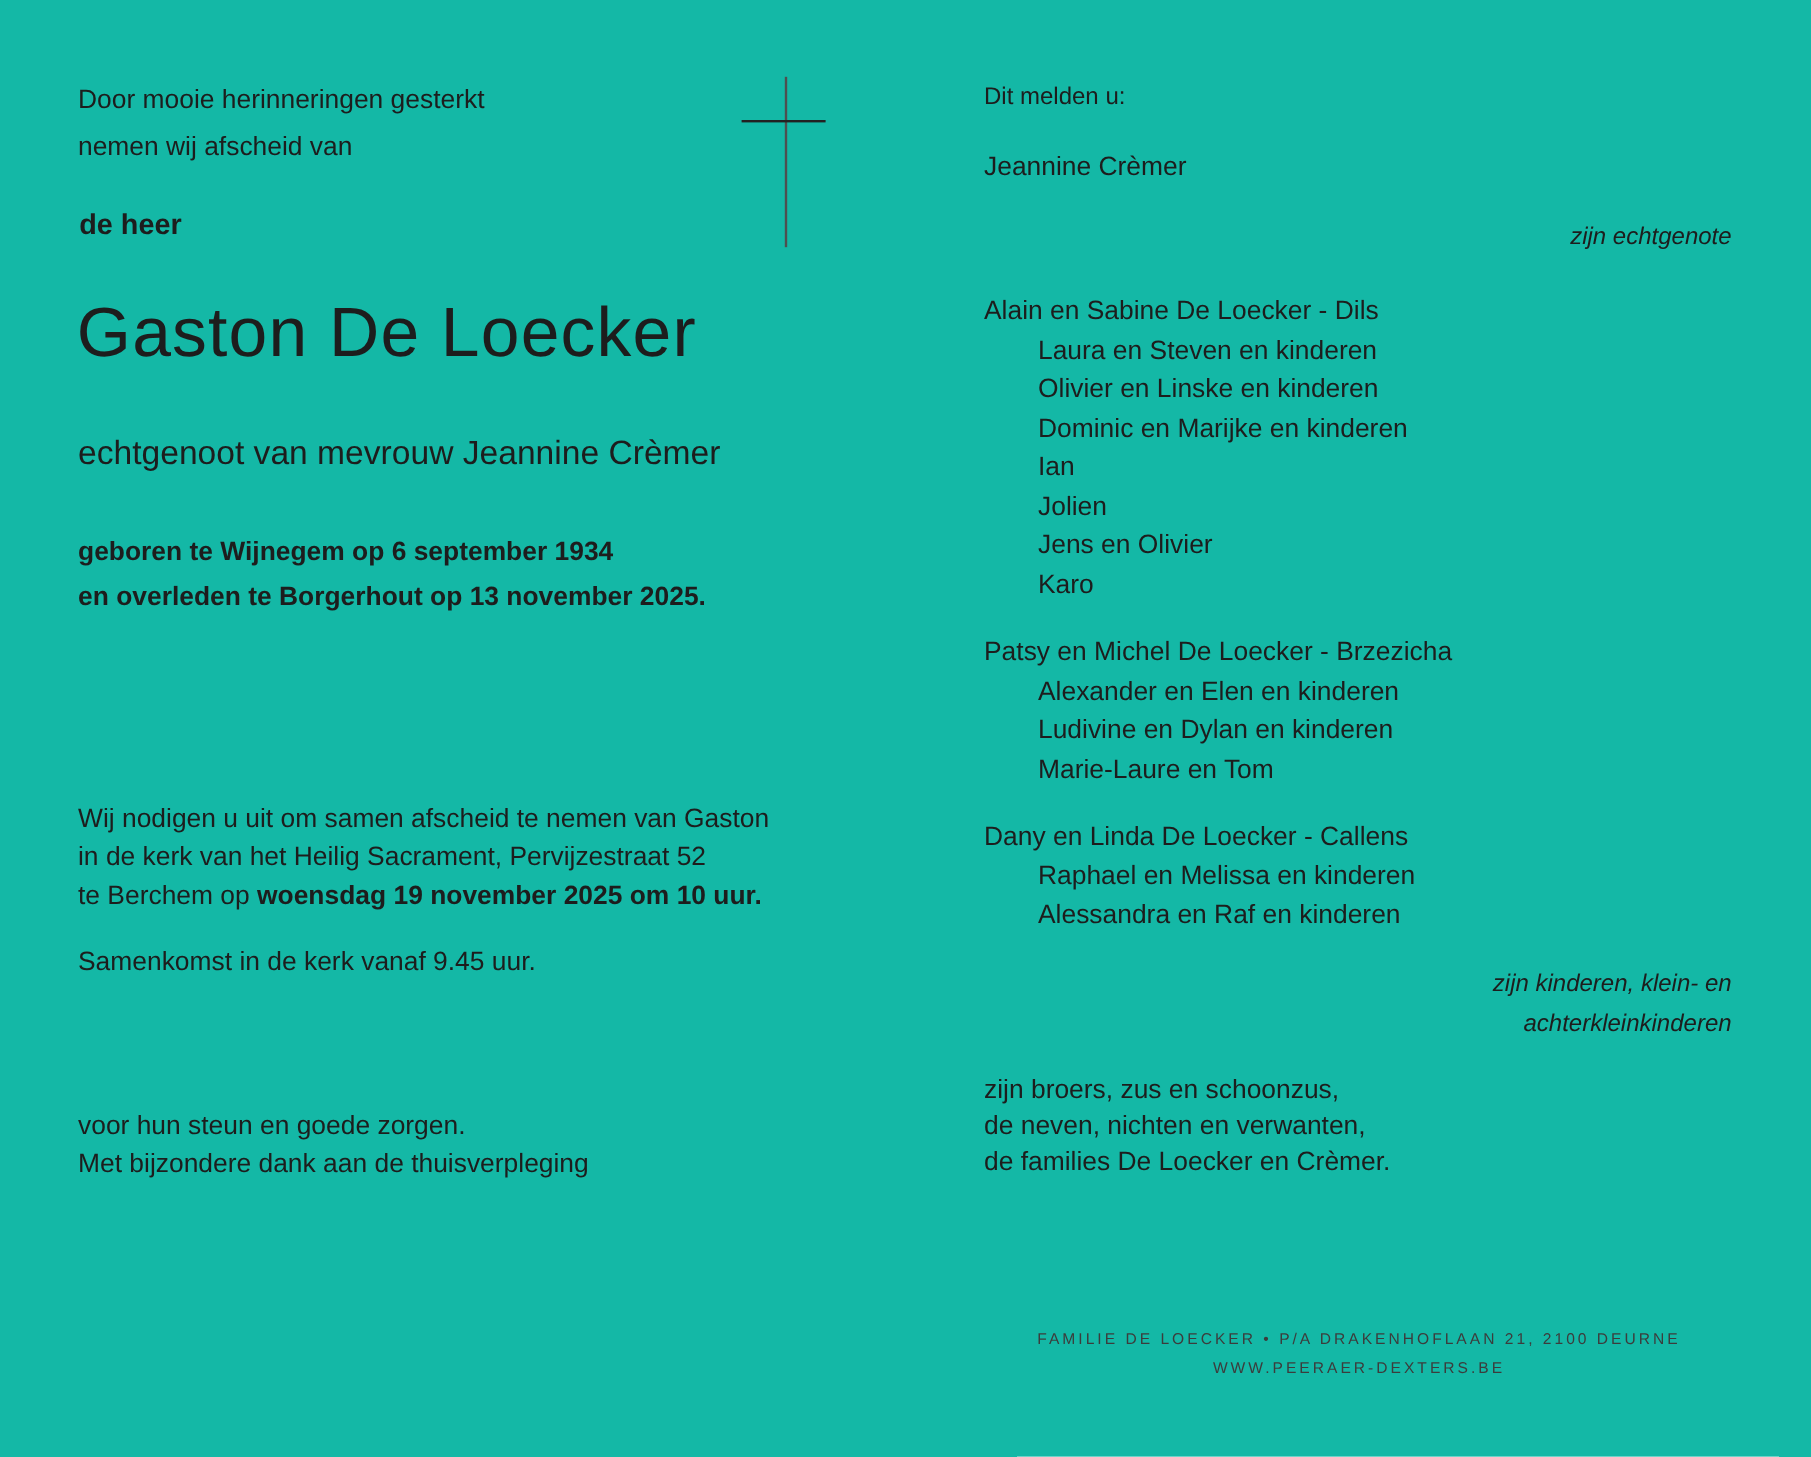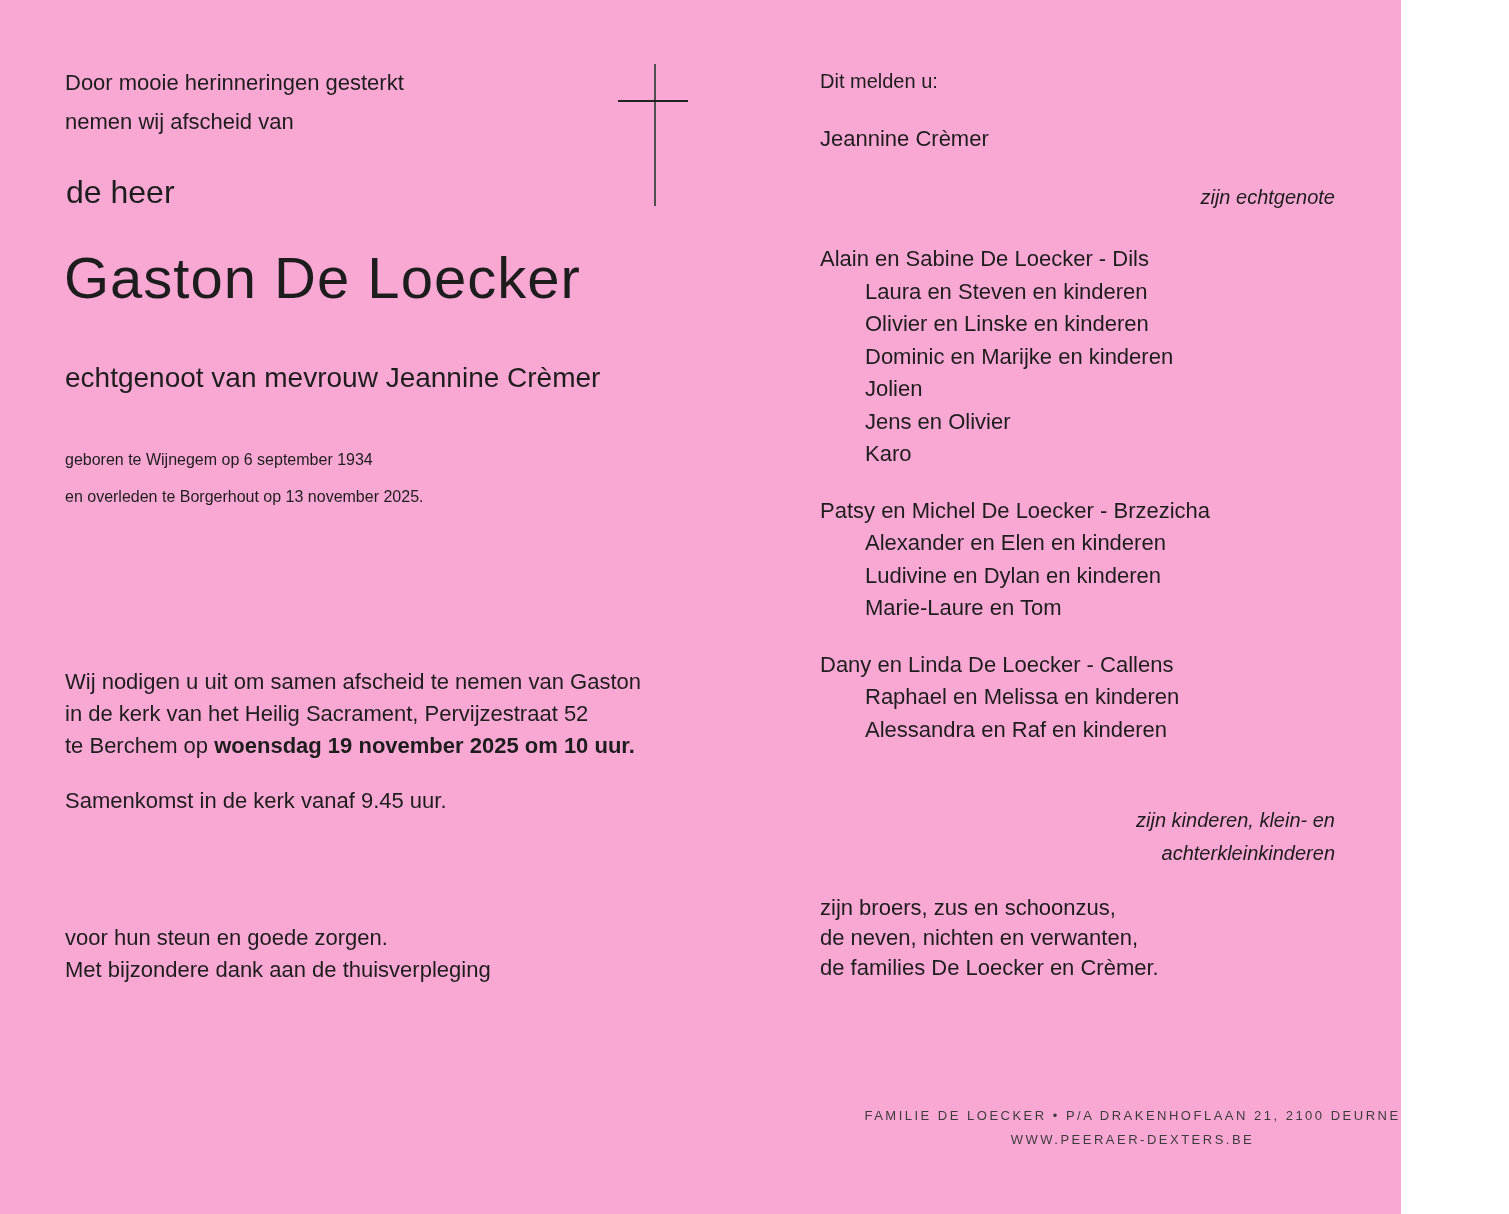--- a/index.html
+++ b/index.html
@@ -2,27 +2,26 @@
 <html><head>
 <meta charset="utf-8">
 <style>
   html, body {
     margin: 0;
     padding: 0;
     background: #ffffff;
   }
   .page {
     position: relative;
-    width: 1385px;
+    width: 1509px;
     height: 1214px;
-    background: #f9a8d4;
+    background: #14b8a6;
     font-family: "Liberation Sans", "DejaVu Sans", sans-serif;
     color: #1d1d1d;
     overflow: hidden;
-    padding-left: 16px;
   }
   .abs { position: absolute; }
 
   
   .cross-v {
     position: absolute;
     left: 654px; top: 64px;
     width: 2px; height: 142px;
     background: #4f4f4f;
   }
@@ -34,39 +33,41 @@
   }
 
   
   .intro {
     left: 65px; top: 63px;
     font-size: 22px;
     line-height: 39px;
   }
   .salutation {
     left: 66px; top: 174px;
-    font-size: 32px;
+    font-size: 24px;
+    font-weight: bold;
   }
   .deceased-name {
     left: 64px; top: 244px;
     margin: 0;
     font-size: 58px;
     font-weight: 400;
     letter-spacing: 1px;
     white-space: nowrap;
   }
   .spouse-line {
     left: 65px; top: 362px;
     font-size: 28px;
     white-space: nowrap;
   }
   .life-dates {
     left: 65px; top: 441px;
-    font-size: 16px;
+    font-size: 22px;
     line-height: 37px;
+    font-weight: bold;
   }
   .center-block {
     left: 65px;
     width: 625px;
     text-align: left;
     font-size: 22px;
     line-height: 32px;
   }
   .invite   { top: 666px; }
   .gathering{ top: 785px; }
@@ -163,20 +164,21 @@
   <div class="abs spouse-name">Jeannine Crèmer</div>
 
   <div class="abs italic-right spouse-role">zijn echtgenote</div>
 
   <div class="abs family-groups" id="family-groups">
       <div class="family-group">
         <div class="family-head">Alain en Sabine De Loecker - Dils</div>
         <div class="family-member">Laura en Steven en kinderen</div>
         <div class="family-member">Olivier en Linske en kinderen</div>
         <div class="family-member">Dominic en Marijke en kinderen</div>
+        <div class="family-member">Ian</div>
         <div class="family-member">Jolien</div>
         <div class="family-member">Jens en Olivier</div>
         <div class="family-member">Karo</div>
       </div>
       <div class="family-group">
         <div class="family-head">Patsy en Michel De Loecker - Brzezicha</div>
         <div class="family-member">Alexander en Elen en kinderen</div>
         <div class="family-member">Ludivine en Dylan en kinderen</div>
         <div class="family-member">Marie-Laure en Tom</div>
       </div>

